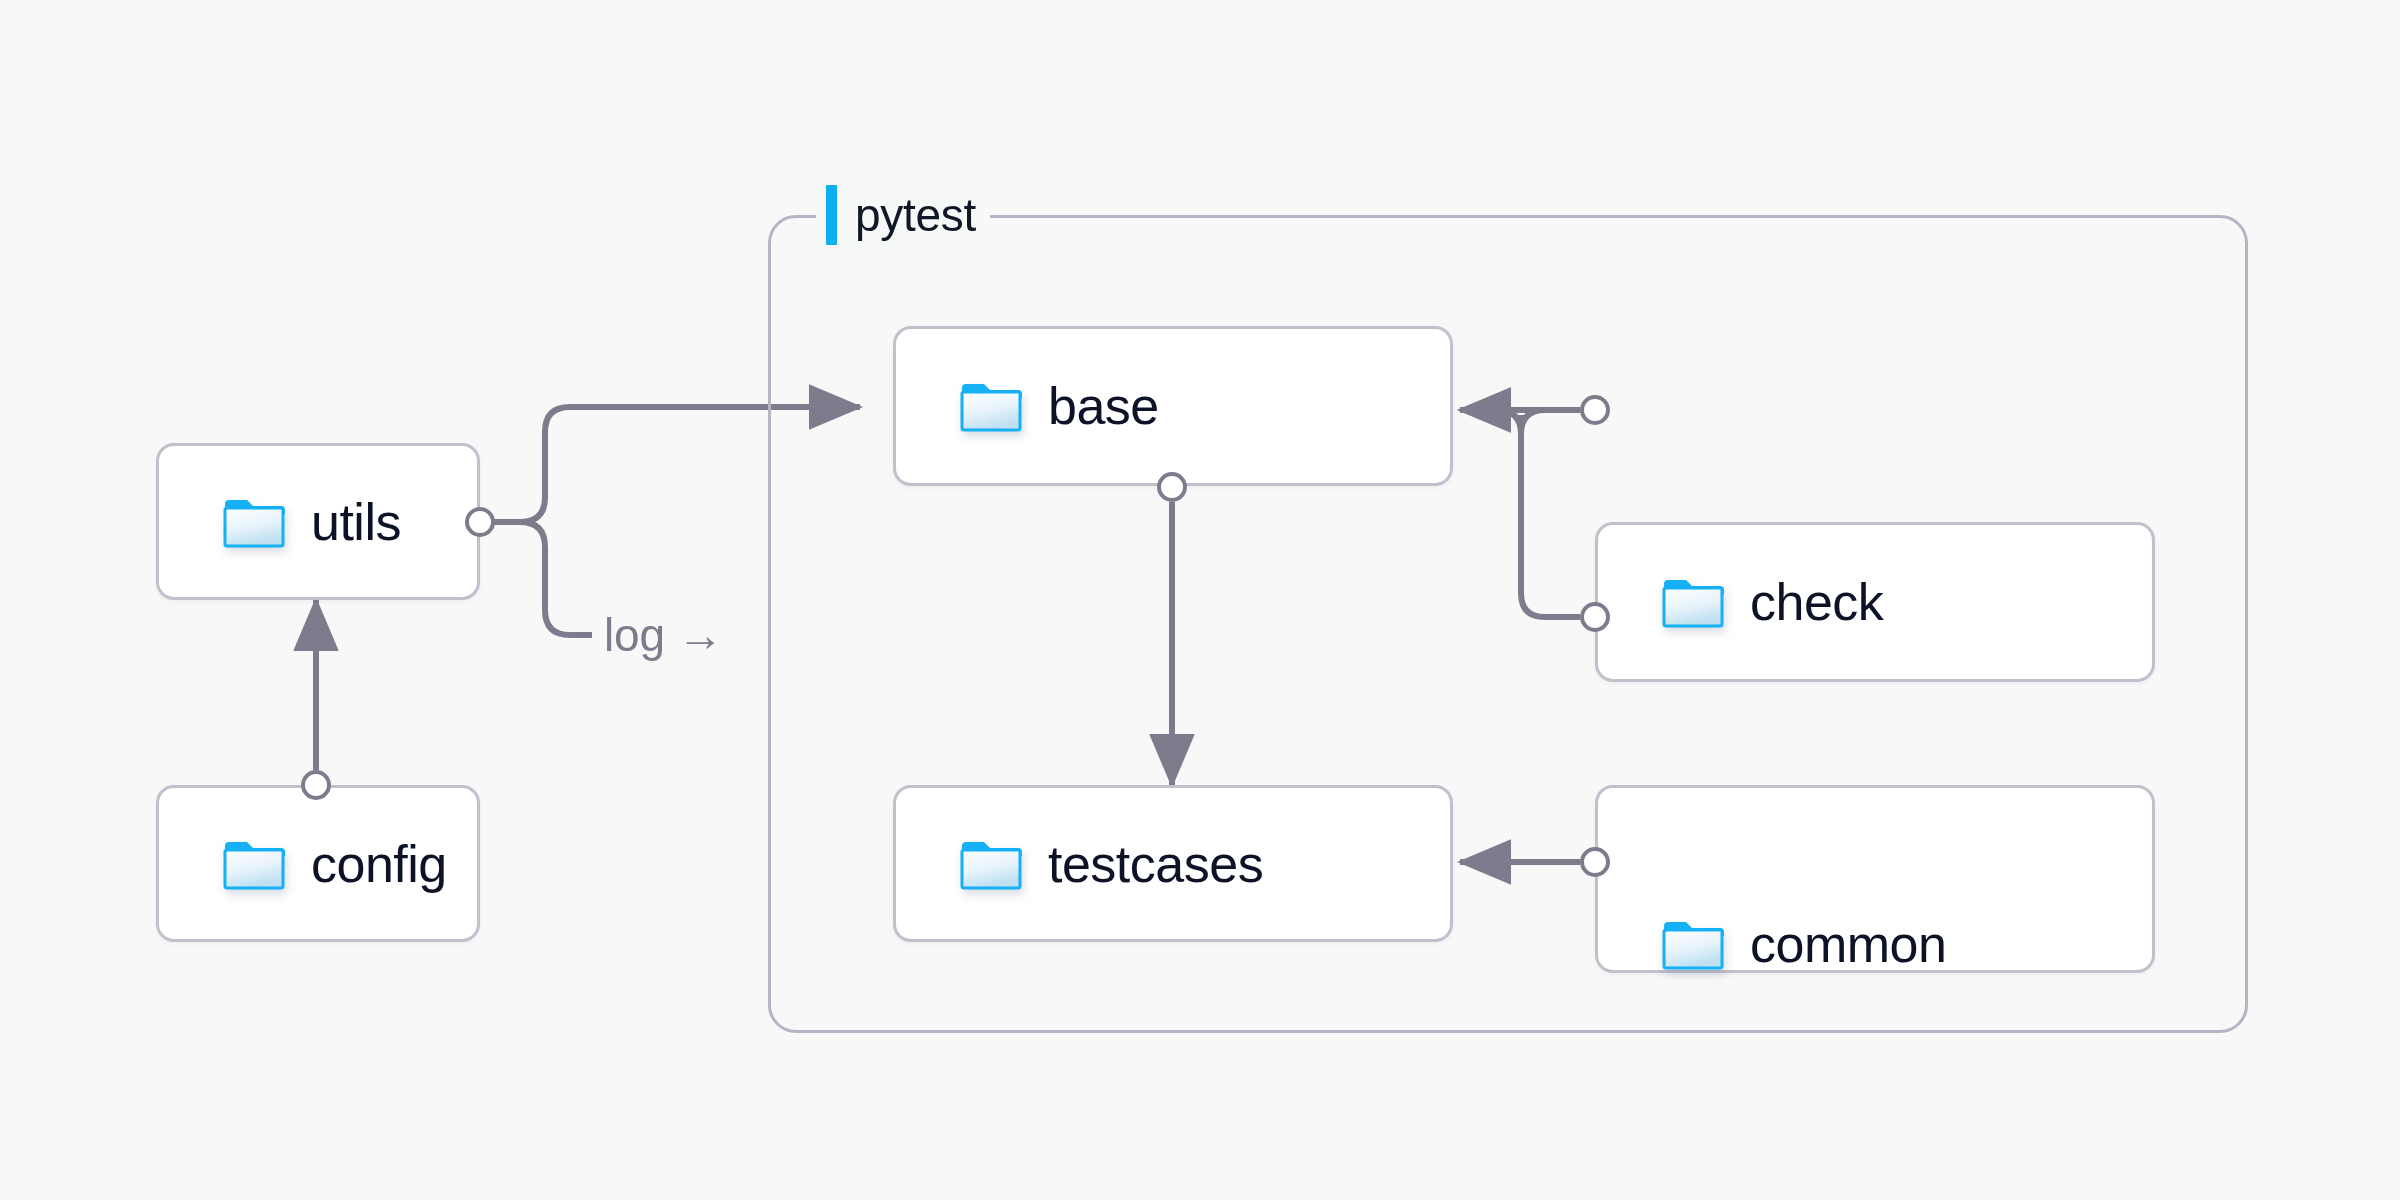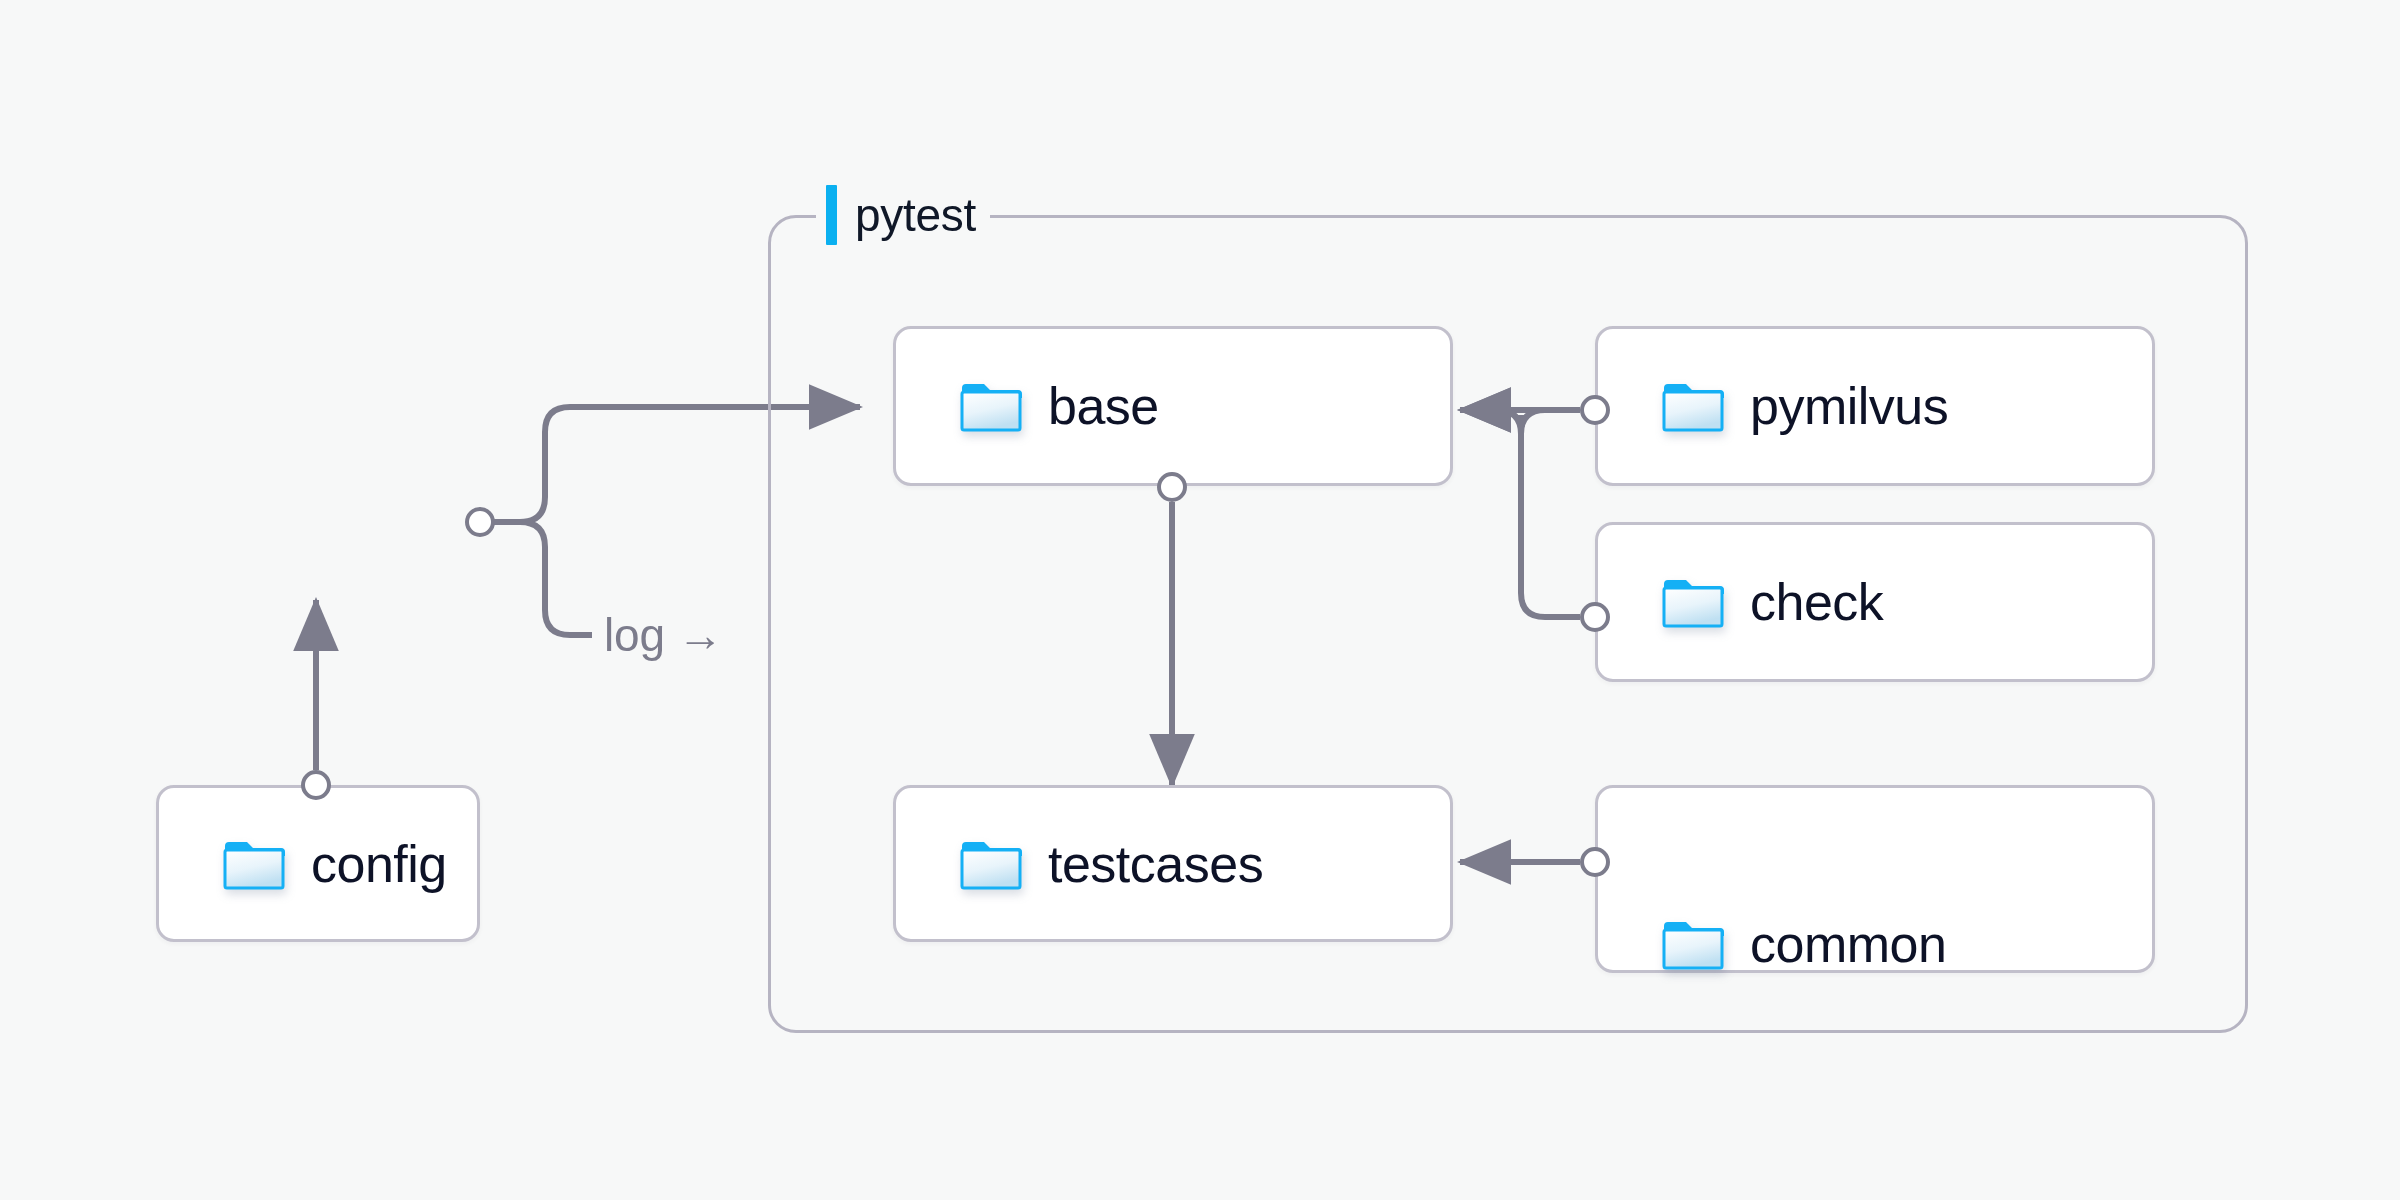--- a/index.html
+++ b/index.html
@@ -160,20 +160,31 @@
   <div class="group-label-wrap" style="left:816px; top:183px;">
     <span class="group-bar"></span>
     <span class="group-label">pytest</span>
   </div>
 
   <div class="edge-label" style="left:604px; top:612px;">
     <span>log</span>
     <span>→</span>
   </div>
 
+  <div class="node" style="left:156px; top:443px; width:324px; height:157px;">
+    <div class="node-inner">
+      <span class="folder-icon">
+        <svg viewBox="0 0 62 52" width="62" height="52">
+          <path d="M2 8 a4 4 0 0 1 4-4 h18 l6 6 h28 a4 4 0 0 1 4 4 v4 H2 z" fill="#15b0f5"></path>
+          <rect x="2" y="12" width="58" height="38" rx="2" fill="url(#folderGrad)" stroke="#15b0f5" stroke-width="3"></rect>
+        </svg>
+      </span>
+      <span class="node-label">utils</span>
+    </div>
+  </div>
   <div class="port" style="left:465px; top:507px;"></div>
 
   <div class="node" style="left:156px; top:785px; width:324px; height:157px;">
     <div class="node-inner">
       <span class="folder-icon">
         <svg viewBox="0 0 62 52" width="62" height="52">
           <path d="M2 8 a4 4 0 0 1 4-4 h18 l6 6 h28 a4 4 0 0 1 4 4 v4 H2 z" fill="#15b0f5"></path>
           <rect x="2" y="12" width="58" height="38" rx="2" fill="url(#folderGrad)" stroke="#15b0f5" stroke-width="3"></rect>
         </svg>
       </span>
@@ -200,31 +211,20 @@
       <span class="folder-icon">
         <svg viewBox="0 0 62 52" width="62" height="52">
           <path d="M2 8 a4 4 0 0 1 4-4 h18 l6 6 h28 a4 4 0 0 1 4 4 v4 H2 z" fill="#15b0f5"></path>
           <rect x="2" y="12" width="58" height="38" rx="2" fill="url(#folderGrad)" stroke="#15b0f5" stroke-width="3"></rect>
         </svg>
       </span>
       <span class="node-label">testcases</span>
     </div>
   </div>
 
-  <div class="node" style="left:1595px; top:326px; width:560px; height:160px;">
-    <div class="node-inner">
-      <span class="folder-icon">
-        <svg viewBox="0 0 62 52" width="62" height="52">
-          <path d="M2 8 a4 4 0 0 1 4-4 h18 l6 6 h28 a4 4 0 0 1 4 4 v4 H2 z" fill="#15b0f5"></path>
-          <rect x="2" y="12" width="58" height="38" rx="2" fill="url(#folderGrad)" stroke="#15b0f5" stroke-width="3"></rect>
-        </svg>
-      </span>
-      <span class="node-label">pymilvus</span>
-    </div>
-  </div>
   <div class="port" style="left:1580px; top:395px;"></div>
 
   <div class="node" style="left:1595px; top:522px; width:560px; height:160px;">
     <div class="node-inner">
       <span class="folder-icon">
         <svg viewBox="0 0 62 52" width="62" height="52">
           <path d="M2 8 a4 4 0 0 1 4-4 h18 l6 6 h28 a4 4 0 0 1 4 4 v4 H2 z" fill="#15b0f5"></path>
           <rect x="2" y="12" width="58" height="38" rx="2" fill="url(#folderGrad)" stroke="#15b0f5" stroke-width="3"></rect>
         </svg>
       </span>

